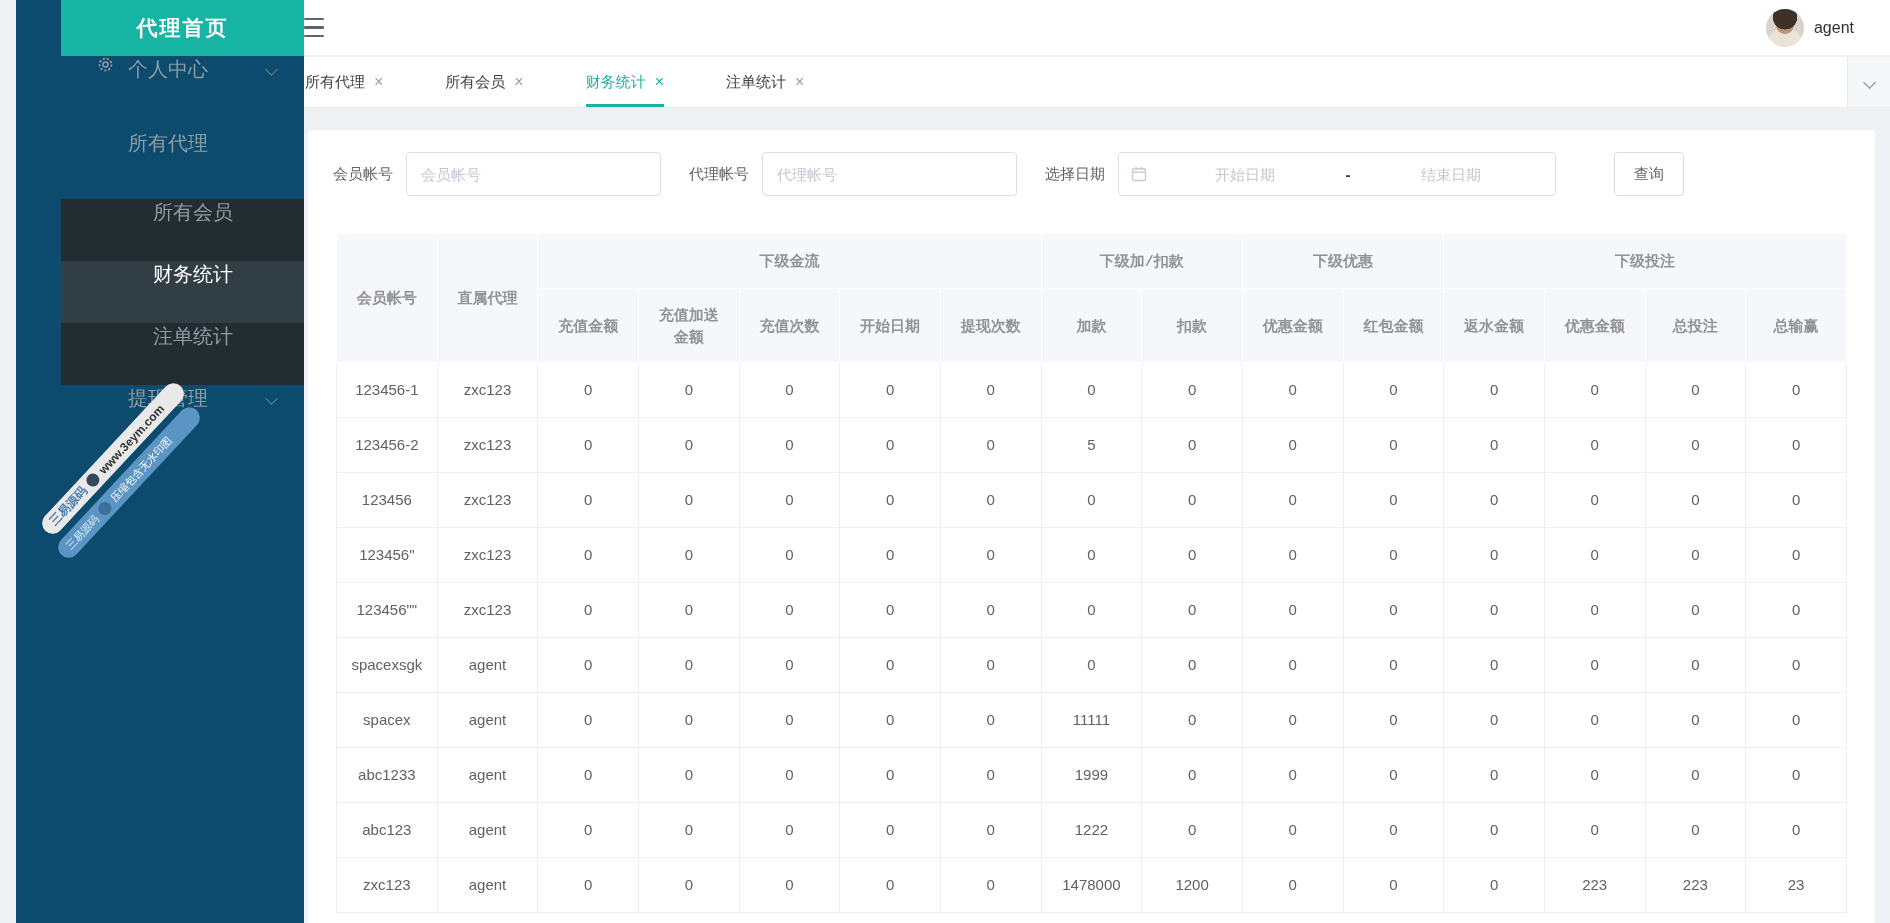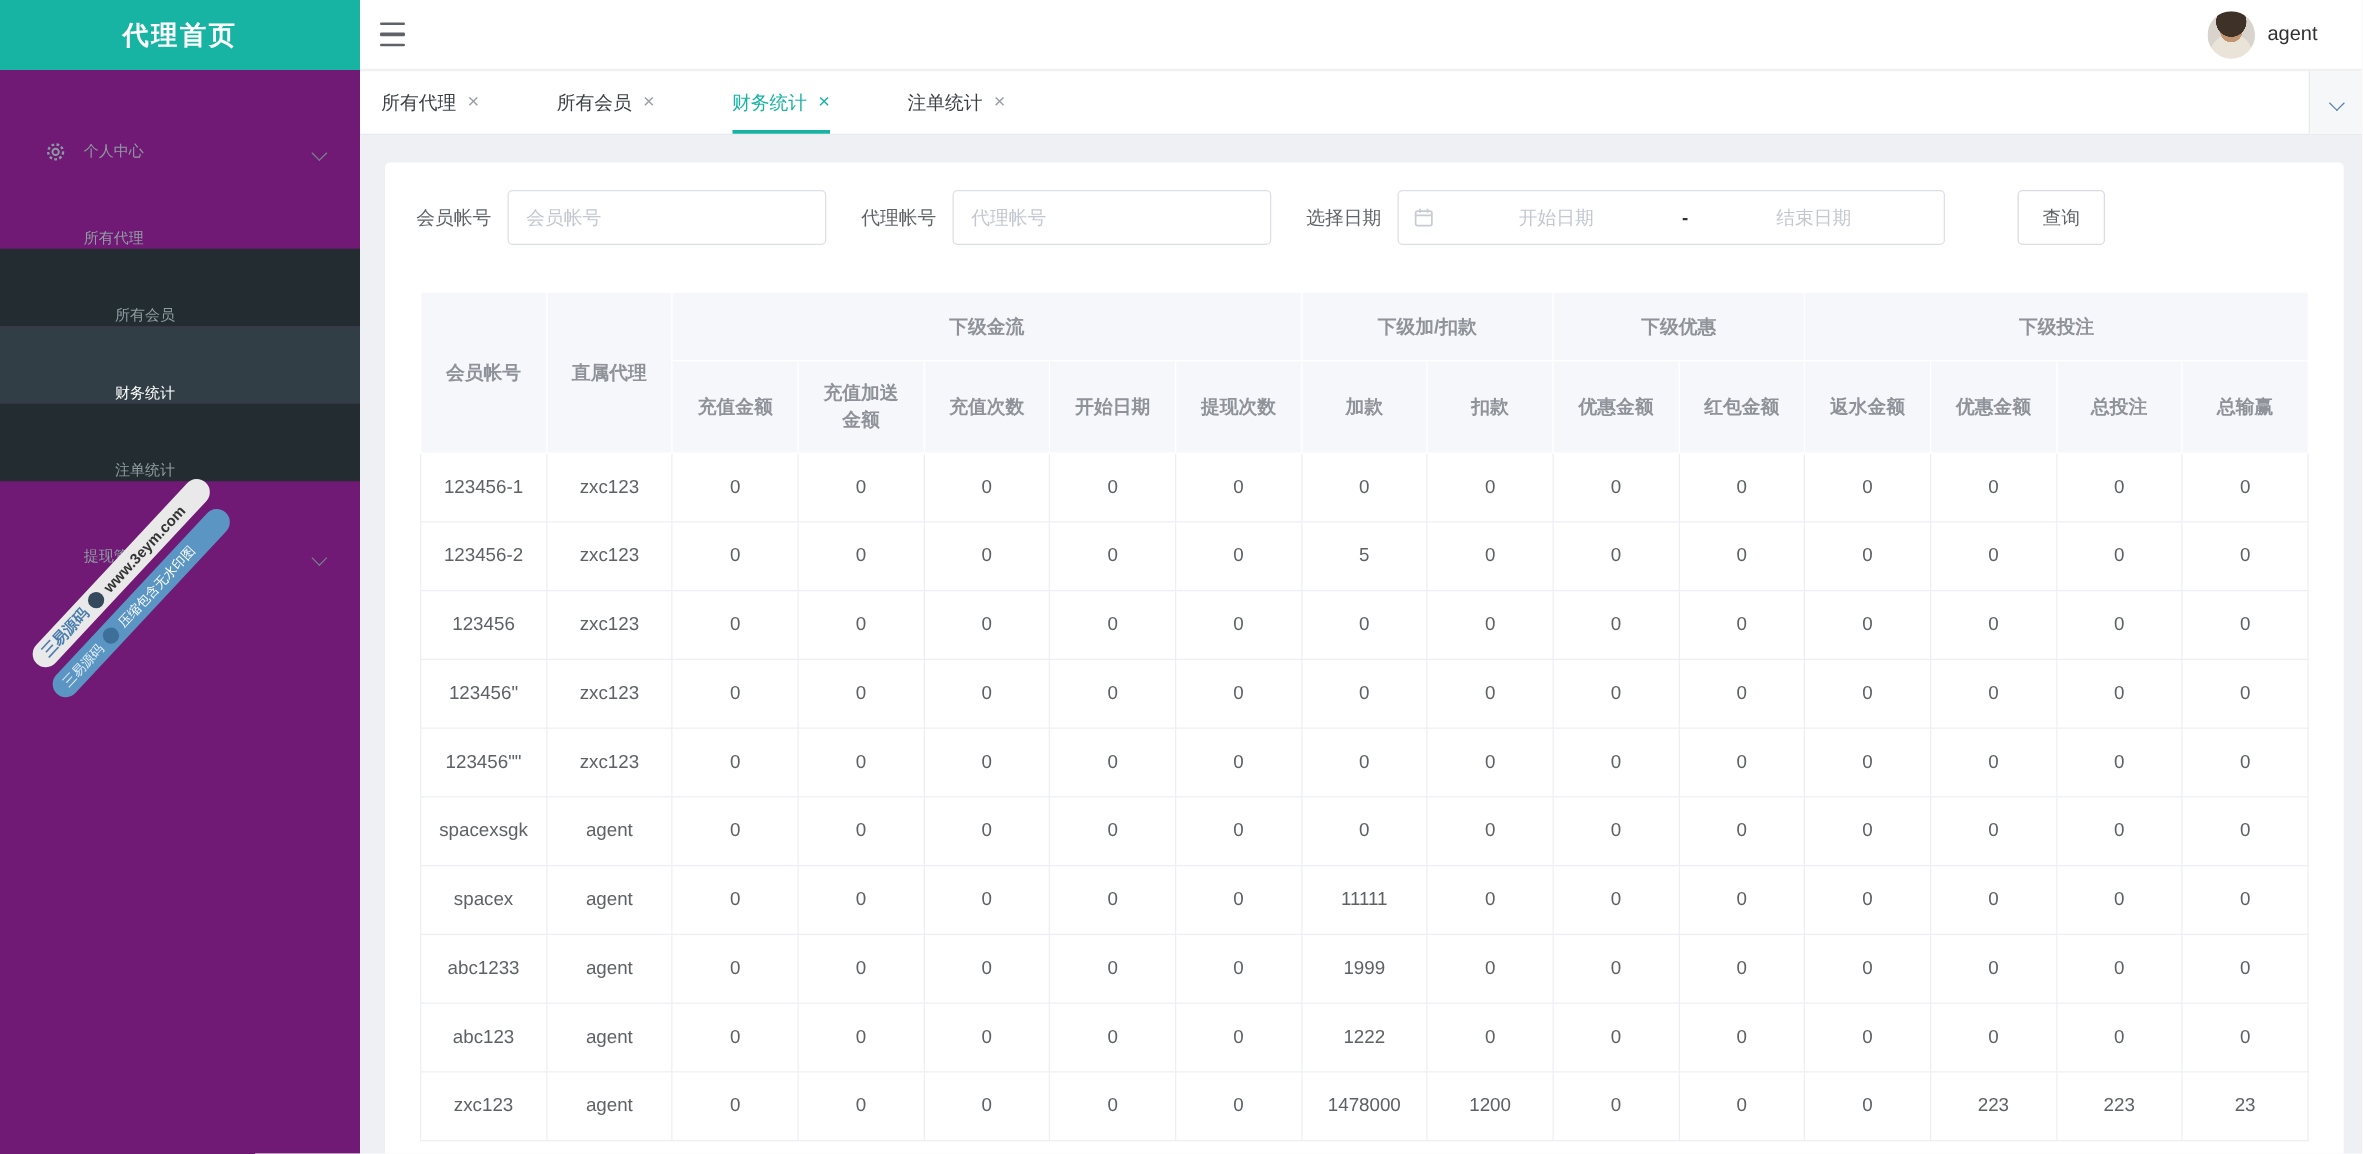--- a/index.html
+++ b/index.html
@@ -1,23 +1,23 @@
 <!DOCTYPE html>
 <html><head>
 <meta charset="utf-8">
 <style>
   * { margin:0; padding:0; box-sizing:border-box; }
   html,body { width:1890px; height:923px; font-family:"Liberation Sans","DejaVu Sans",sans-serif; }
   #app { position:relative; width:1890px; height:923px; background:#eef0f4; overflow:hidden; }
 
   
-  .sidebar { position:absolute; left:0; top:0; width:288px; height:923px; background:#701a75; z-index:5; }
+  .sidebar { position:absolute; left:16px; top:0; width:288px; height:923px; background:#0c4a6e; z-index:5;padding-left:45px; }
   .side-title { height:56px; background:#17b3a3; color:#fff; font-size:21px; font-weight:bold;
                 display:flex; align-items:center; justify-content:center; letter-spacing:2px; }
-  .menu-item { display:flex; align-items:flex-end; color:#909da3; font-size:12px; cursor:pointer; position:relative; }
+  .menu-item { display:flex; align-items:flex-start; color:#909da3; font-size:20px; cursor:pointer; position:relative; }
   .menu-item .menu-label { flex:0 0 auto; }
   .menu-item .chev-wrap { position:absolute; right:28px; }
   .menu-item.lvl1 { height:74px; padding-left:36px; }
   .menu-item.lvl2 { height:69px; padding-left:67px; }
   .menu-item.lvl3 { height:62px; padding-left:92px; }
   .menu-item.dark { background:#222c31; }
   .menu-item.active { background:#313e45; color:#ffffff; }
   .menu-icon { display:inline-flex; margin-right:14px; }
   .chev { width:9px; height:9px; border-right:1.6px solid #76838a; border-bottom:1.6px solid #76838a; display:inline-block; }
   .chev.down { transform:rotate(45deg); }
@@ -73,21 +73,21 @@
   .date-box input::placeholder { color:#c3c8d0; }
   .date-sep { width:22px; text-align:center; color:#2f3338; font-weight:bold; font-size:15px; }
   .cal-icon { display:inline-flex; margin-right:6px; flex:0 0 auto; }
   .query-btn { margin-left:30px; width:70px; height:44px; background:#fff; border:1px solid #d9dce3; border-radius:4px;
                font-size:15px; color:#5f6368; cursor:pointer; font-family:inherit; }
 
   
   .table-wrap { margin:37px 28px 0 28px; }
   table { width:100%; border-collapse:collapse; table-layout:fixed; }
   thead th { background:#f6f7fb; color:#8f9399; font-size:15px; font-weight:bold; border:1px solid #ffffff; padding:0 14px; }
-  thead tr.grp th { height:55px; }
+  thead tr.grp th { height:55px;font-family:Liberation Mono, monospace; }
   thead tr.sub th { height:74px; line-height:22px; }
   tbody td { height:55px; border:1px solid #edeff5; color:#5e6266; font-size:15px; text-align:center; padding:4px 14px; line-height:24px; }
   tbody td.acct { word-break:break-all; }
 </style>
 </head>
 <body>
 
 <div id="app">
 
   <div class="sidebar">

